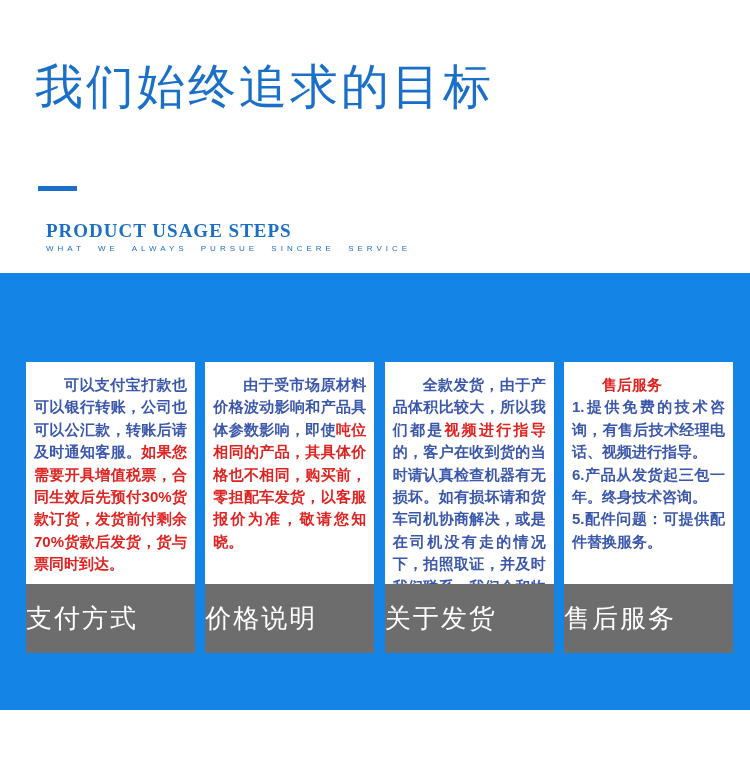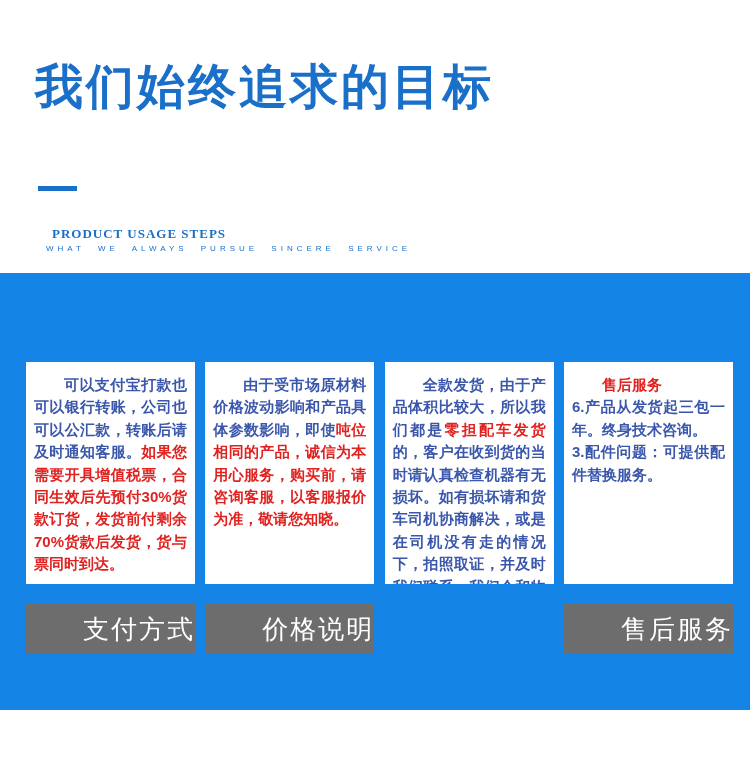--- a/index.html
+++ b/index.html
@@ -5,62 +5,62 @@
   html,body{margin:0;padding:0;}
   body{
     width:750px;height:782px;position:relative;background:#ffffff;
     font-family:"Liberation Sans","DejaVu Sans",sans-serif;
     overflow:hidden;
   }
   
   .hero-title{
     position:absolute;left:35px;top:58px;margin:0;
     font-family:"Liberation Serif","DejaVu Serif",serif;
-    font-weight:700;font-size:48px;line-height:57px;letter-spacing:3px;
+    font-weight:400;font-size:48px;line-height:57px;letter-spacing:3px;
     color:var(--accent);white-space:pre-line;
   }
   .title-dash{
     position:absolute;left:38px;top:186px;width:39px;height:5px;
     background:var(--accent);
   }
   .subtitle-en{
-    position:absolute;left:38px;top:212px;margin:14px;
+    position:absolute;left:38px;top:212px;margin:8px;
     font-family:"Liberation Serif","DejaVu Serif",serif;
-    font-weight:700;font-size:13px;letter-spacing:1px;
+    font-weight:700;font-size:19px;letter-spacing:1px;
     color:var(--accent);
   }
   .tagline-en{
     position:absolute;left:38px;top:236px;margin:8px;
     font-size:8px;font-weight:400;letter-spacing:4px;word-spacing:7px;
     color:var(--accent);
   }
   
   .service-section{
     position:absolute;left:0;top:273px;width:750px;height:437px;
     background:var(--sectionBg);box-sizing:border-box;
     padding:89px 17px 0 26px;
   }
   .cards-row{
     display:flex;justify-content:space-between;align-items:flex-start;
   }
-  .service-card{width:169px;display:flex;flex-direction:column;gap:20px;}
+  .service-card{width:169px;display:flex;flex-direction:column;}
   .card-body{
     background:#ffffff;height:222px;box-sizing:border-box;
     padding:12px 8px 0 8px;overflow:hidden;
   }
   .card-body p{
     margin:0;font-size:15px;line-height:22.4px;font-weight:700;
     text-align:justify;
   }
   .card-body p.indent{text-indent:2em;}
   .seg-blue{color:var(--textBlue);}
   .seg-red{color:var(--textRed);}
   .card-footer{
-    height:50px;background:var(--footerGray);
-    display:flex;align-items:center;justify-content:flex-end;
+    height:69px;background:var(--footerGray);
+    display:flex;align-items:center;justify-content:flex-start;
   }
   .card-footer span{
     color:#ffffff;font-size:26px;letter-spacing:2px;font-weight:400;
   }
 </style>
 </head>
 <body style="--accent: #1a6fc8; --sectionBg: #1485e6; --textBlue: #3a57ab; --textRed: #df2321; --footerGray: #6d6d6d;">
 
 <header>
   <h1 class="hero-title"><span>我们始终追求的目标</span><br></h1>
@@ -74,35 +74,39 @@
       <div class="service-card">
         <div class="card-body">
           <p class="indent"><span class="seg-blue">可以支付宝打款也可以银行转账，公司也可以公汇款，转账后请及时通知客服。</span><span class="seg-red">如果您需要开具增值税票，合同生效后先预付30%货款订货，发货前付剩余70%货款后发货，货与票同时到达。</span></p>
         </div>
         <div class="card-footer">
           <span>支付方式</span>
         </div>
       </div>
       <div class="service-card">
         <div class="card-body">
-          <p class="indent"><span class="seg-blue">由于受市场原材料价格波动影响和产品具体参数影响，即使</span><span class="seg-red">吨位相同的产品，诚信为本用心服务，购买前，请咨询客服，以客服报价为准，敬请您知晓。</span></p>
+          <p class="indent"><span class="seg-blue">由于受市场原材料价格波动影响和产品具体参数影响，即使</span><span class="seg-red">吨位相同的产品，其具体价格也不相同，购买前，零担配车发货，以客服报价为准，敬请您知晓。</span></p>
         </div>
         <div class="card-footer">
           <span>价格说明</span>
         </div>
       </div>
       <div class="service-card">
         <div class="card-body">
-          <p class="indent"><span class="seg-blue">全款发货，由于产品体积比较大，所以我们都是</span><span class="seg-red">零担配车发货</span><span class="seg-blue">的，客户在收到货的当时请认真检查机器有无损坏。如有损坏请和货车司机协商解决，或是在司机没有走的情况下，拍照取证，并及时我们联系，我们会和物流公司协商解决。</span></p>
+          <p class="indent"><span class="seg-blue">全款发货，由于产品体积比较大，所以我们都是</span><span class="seg-red">视频进行指导</span><span class="seg-blue">的，客户在收到货的当时请认真检查机器有无损坏。如有损坏请和货车司机协商解决，或是在司机没有走的情况下，拍照取证，并及时我们联系，我们会和物流公司协商解决。</span></p>
+        </div>
+        <div class="card-footer">
+          <span>关于发货</span>
         </div>
       </div>
       <div class="service-card">
         <div class="card-body">
           <p class="indent"><span class="seg-red">售后服务</span></p>
+          <p class=""><span class="seg-blue">1.提供免费的技术咨询，有售后技术经理电话、视频进行指导。</span></p>
           <p class=""><span class="seg-blue">6.产品从发货起三包一年。终身技术咨询。</span></p>
-          <p class=""><span class="seg-blue">3.配件问题：可提供配件替换服务。</span></p>
+          <p class=""><span class="seg-blue">5.配件问题：可提供配件替换服务。</span></p>
         </div>
         <div class="card-footer">
           <span>售后服务</span>
         </div>
       </div>
     </div>
 </section>
 
 </body></html>

